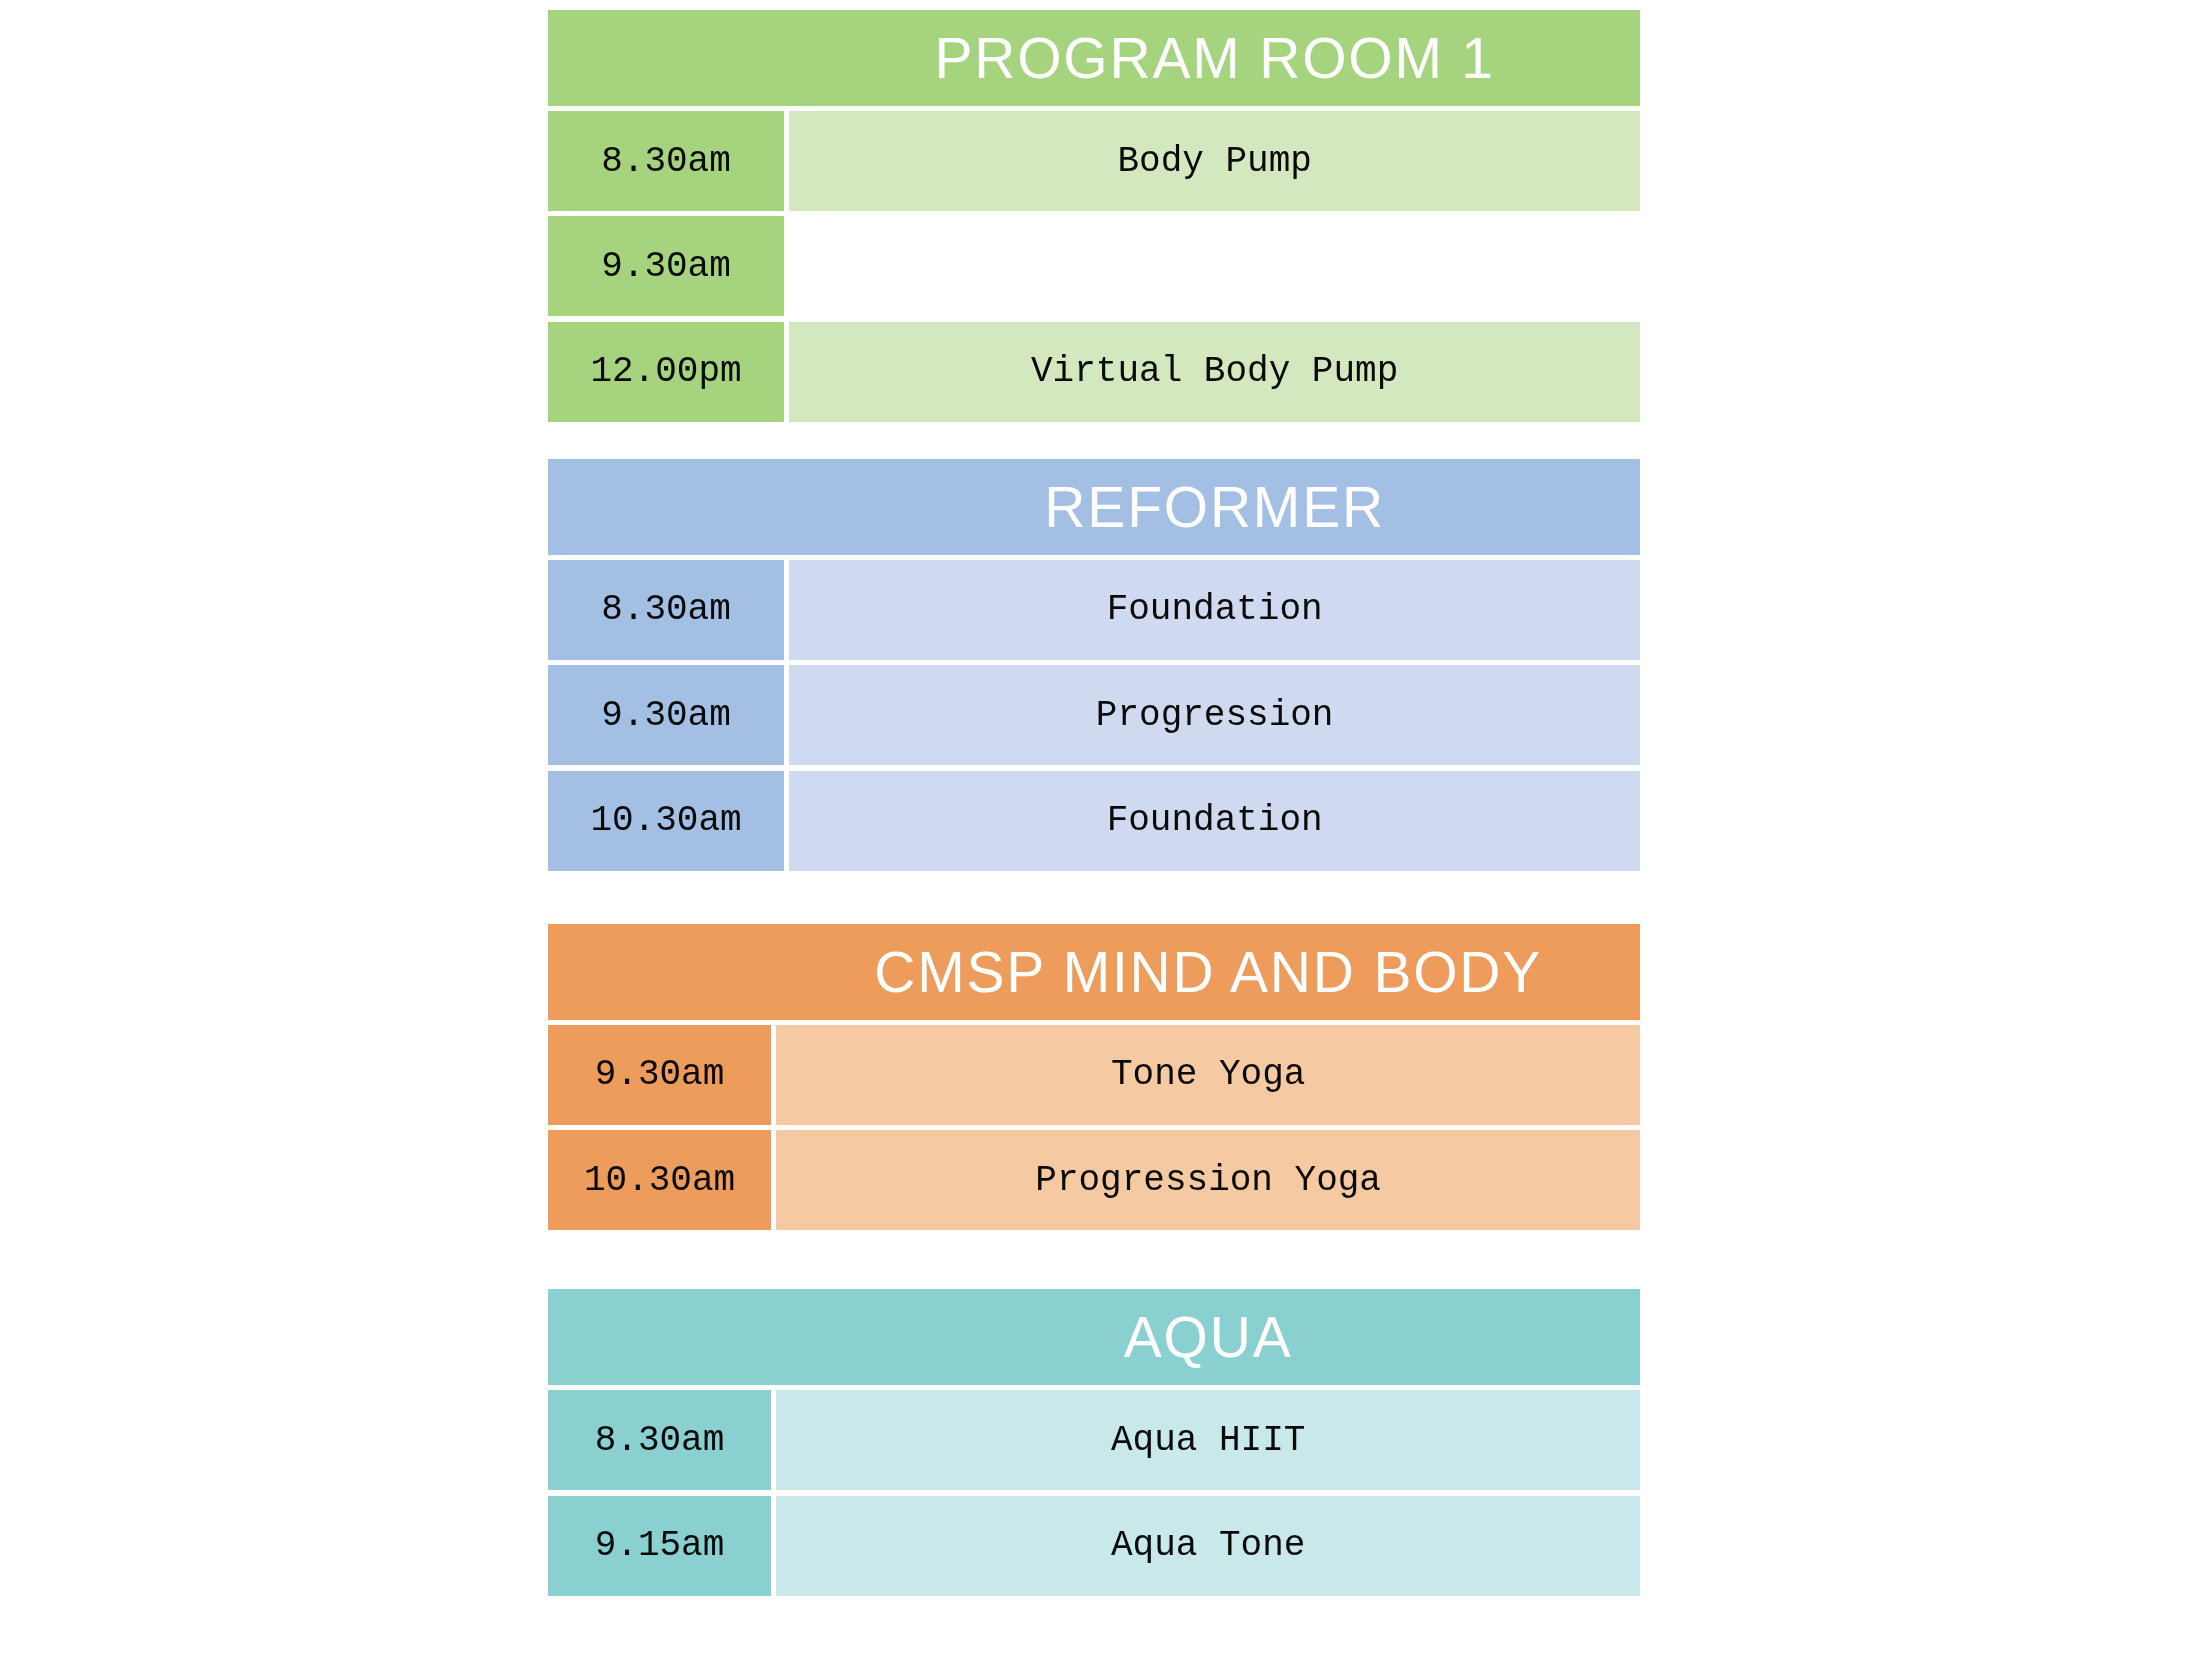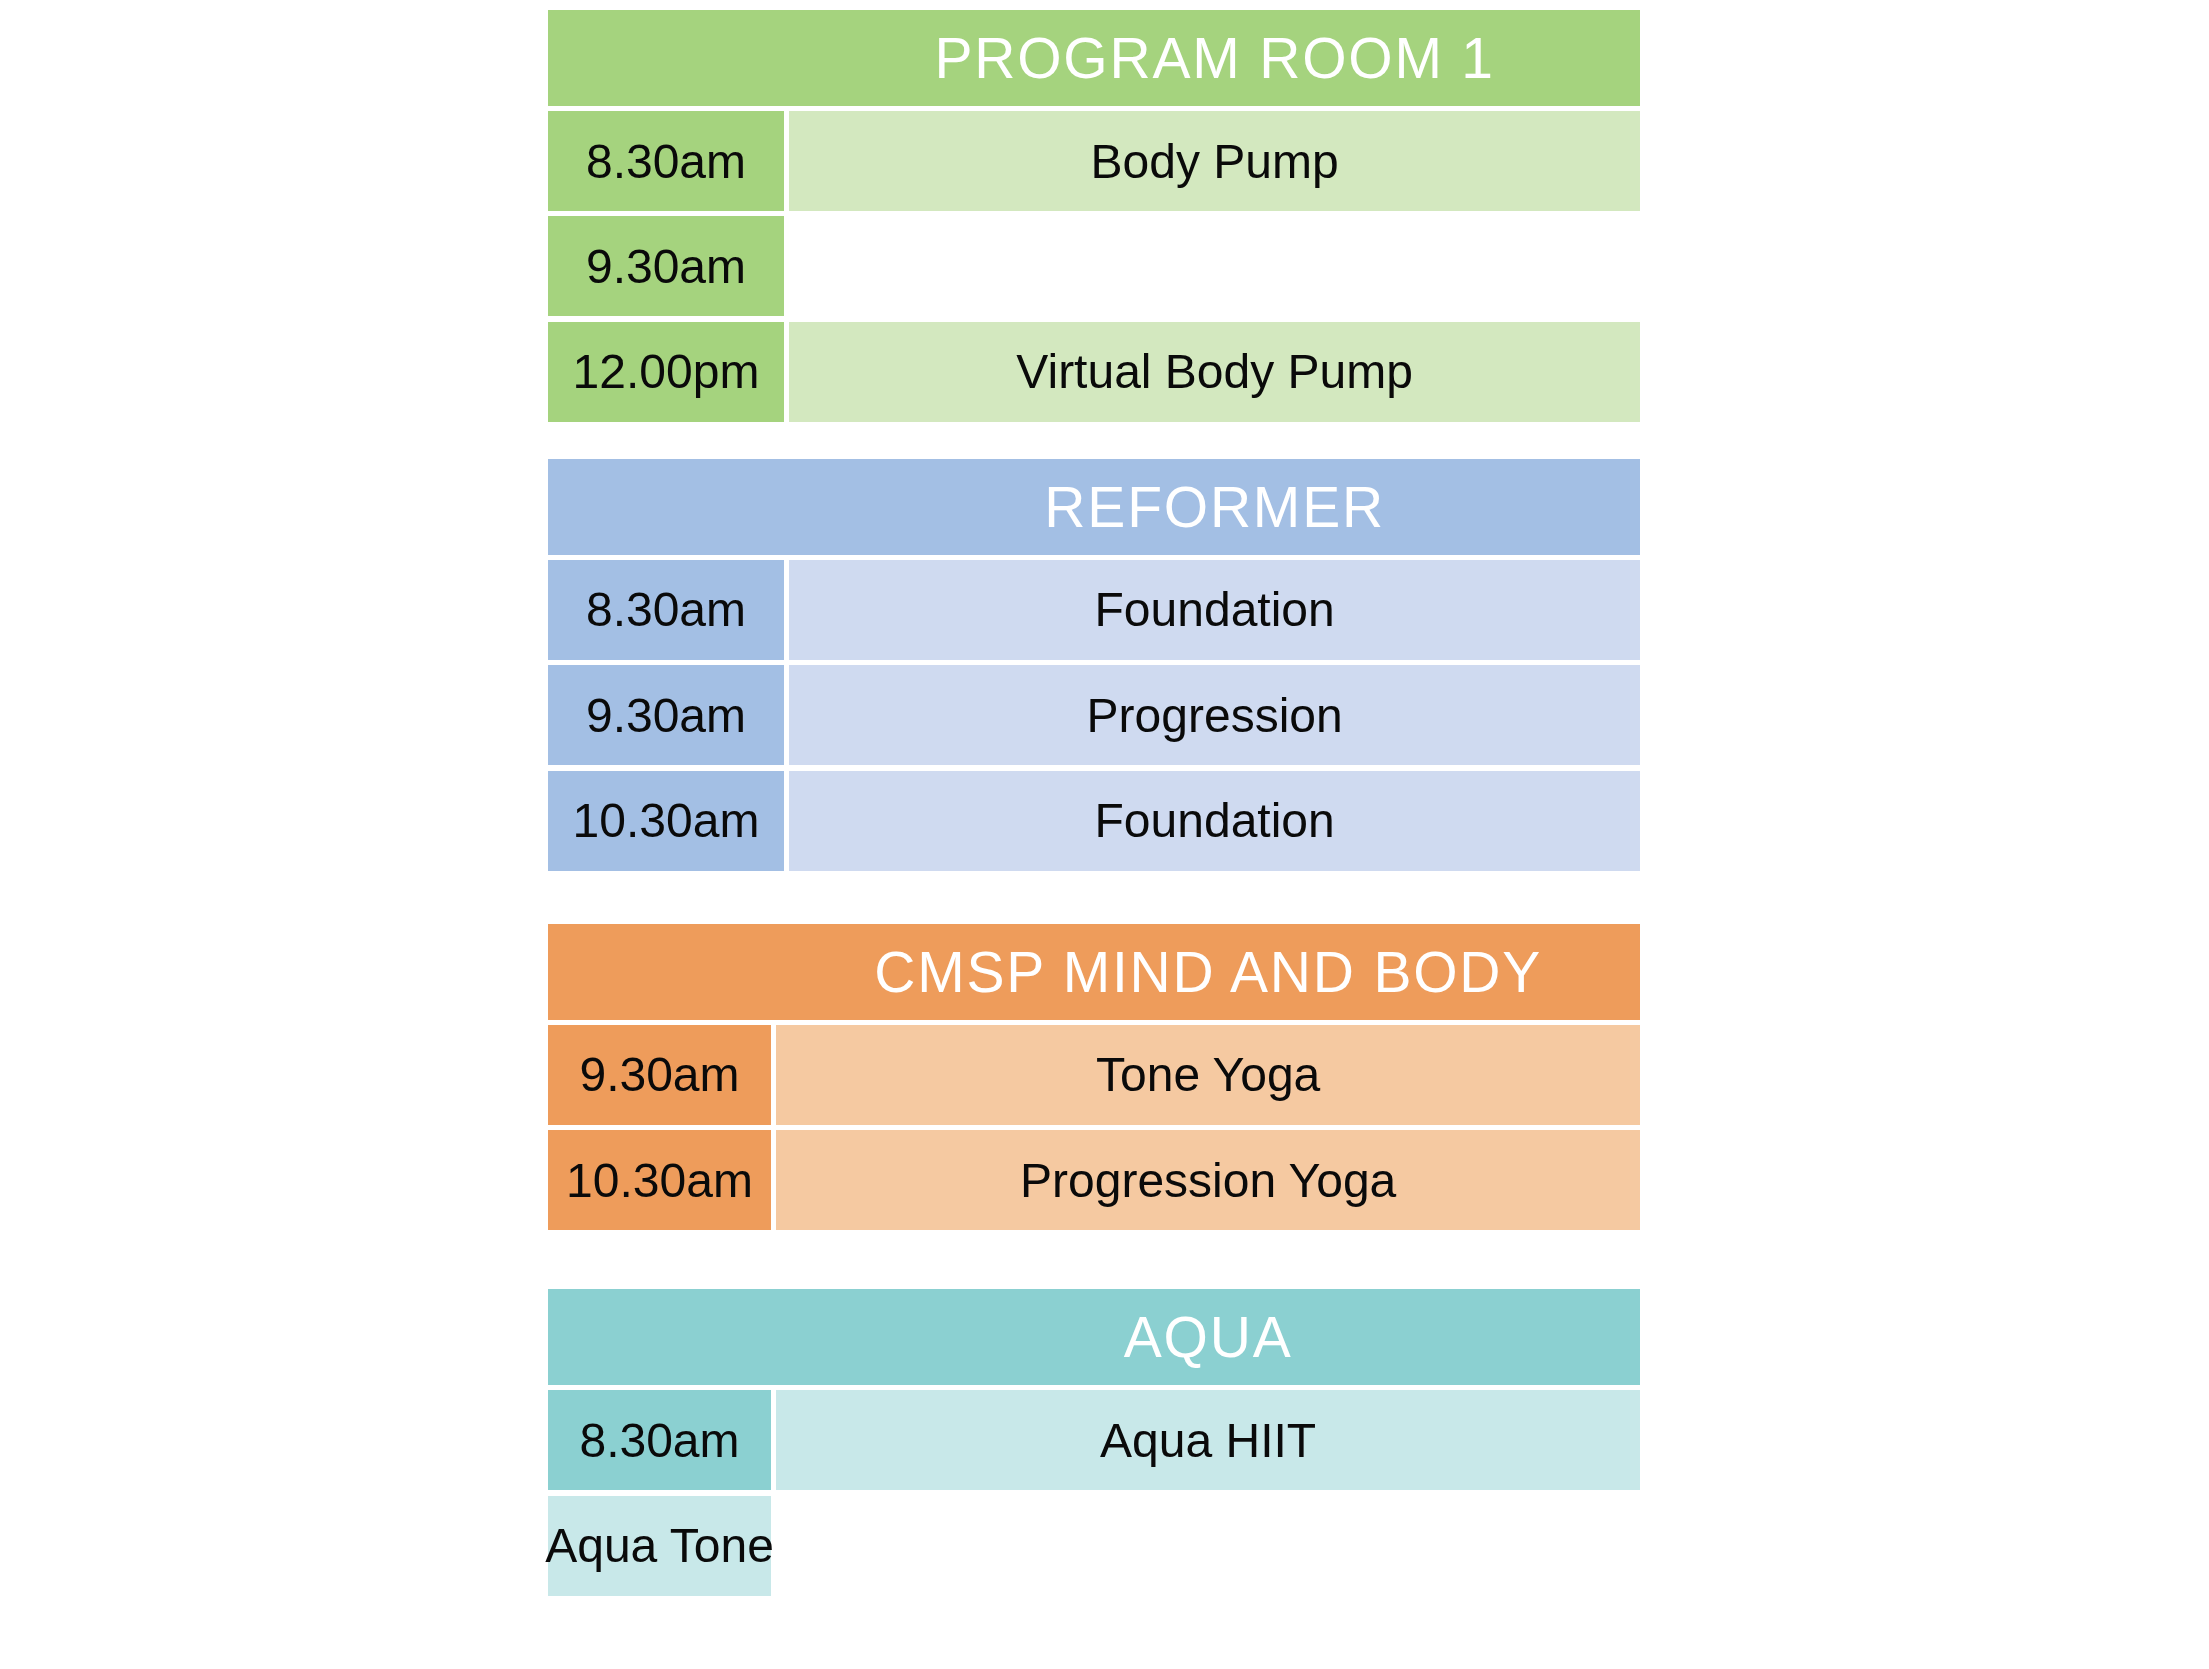--- a/index.html
+++ b/index.html
@@ -54,24 +54,25 @@
     grid-template-columns: var(--timew) 1fr;
     column-gap: 5.3px;
     height: 100px;
     margin-bottom: 5.3px;
   }
   .row:last-child { margin-bottom: 0; }
   .cell {
     display: flex;
     align-items: center;
     justify-content: center;
-    font-size: 48px;
+    font-size: 36px;
     font-weight: 300;
     color: #0A0A0A;
     white-space: nowrap;
+    font-family: Liberation Mono, monospace;
   }
 </style>
 </head>
 <body>
 
 <div class="schedule">
 
   <div class="section sec-0">
     <div class="sec-header" style="background-color: rgb(165, 211, 126);">
       <div class="sec-title" style="color: rgb(255, 255, 255);">PROGRAM ROOM 1</div>
@@ -123,18 +124,19 @@
 
   <div class="section sec-3">
     <div class="sec-header" style="background-color: rgb(139, 208, 209);">
       <div class="sec-title" style="color: rgb(255, 255, 255);">AQUA</div>
     </div>
     <div class="row">
       <div class="cell time" style="background-color: rgb(139, 208, 209); color: rgb(10, 10, 10);">8.30am</div>
       <div class="cell klass" style="background-color: rgb(200, 232, 233); color: rgb(10, 10, 10);">Aqua HIIT</div>
     </div>
     <div class="row">
+      <div class="cell time" style="background-color: rgb(139, 208, 209); color: rgb(10, 10, 10);">9.15am</div>
       <div class="cell klass" style="background-color: rgb(200, 232, 233); color: rgb(10, 10, 10);">Aqua Tone</div>
     </div>
   </div>
 
 </div>
 
 
 </body></html>

